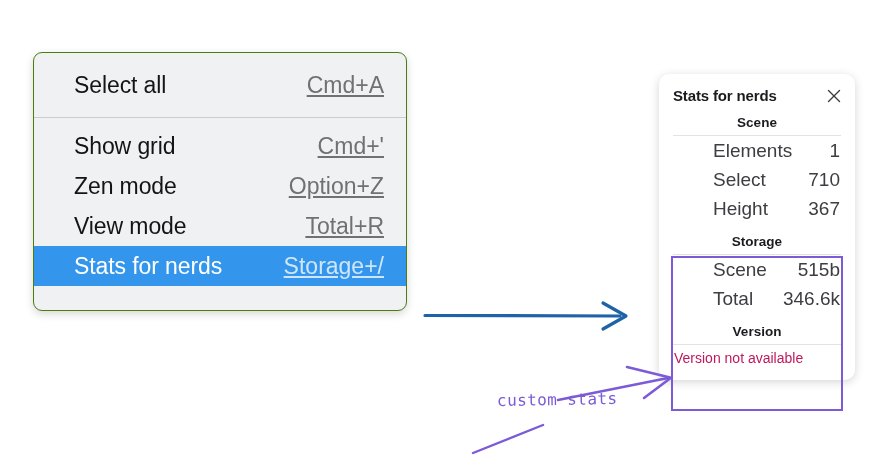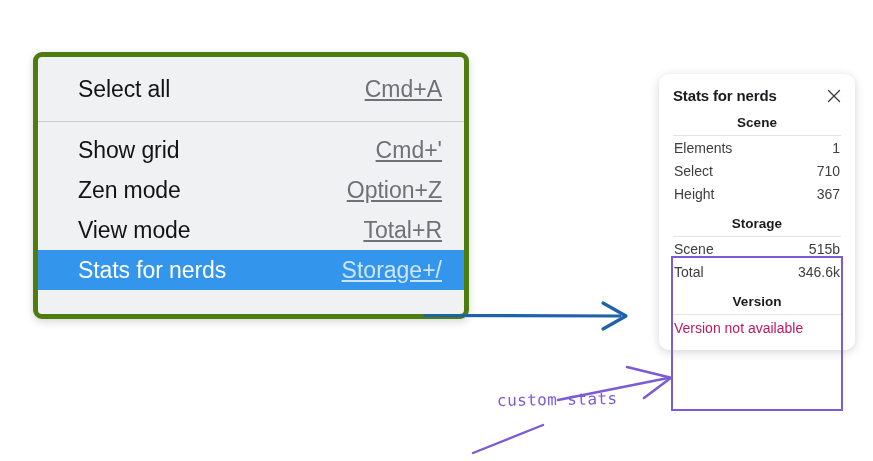--- a/index.html
+++ b/index.html
@@ -14,23 +14,23 @@
     overflow: hidden;
     font-family: "Liberation Sans", sans-serif;
     -webkit-font-smoothing: antialiased;
   }
 
   
   #context-menu {
     position: absolute;
     left: 33px;
     top: 52px;
-    width: 436px;
+    width: 374px;
     background: #f0f1f3;
-    border: 5px solid #4d7c0f;
+    border: 1px solid #4d7c0f;
     border-radius: 9px;
     box-shadow: 0 3px 9px rgba(0,0,0,0.16);
     overflow: hidden;
     box-sizing: border-box;
   }
   .menu-group { padding: 8px 0; }
   .menu-group.first { padding-top: 12px; padding-bottom: 12px; }
   .menu-sep {
     height: 1px;
     background: #c9ccd2;
@@ -104,23 +104,24 @@
   }
   .hr {
     height: 1px;
     background: #e3e3e5;
     margin: 0 2px;
   }
   .stat-row {
     display: flex;
     justify-content: space-between;
     align-items: baseline;
-    font-size: 14px;
+    font-size: 19px;
     color: #3d3d42;
     padding: 4px 3px 3px 3px;
+    margin-left: 39px;
   }
   .stat-row .k { white-space: nowrap; }
   .stat-row .v { white-space: nowrap; }
   .single-row {
     font-size: 14px;
     color: #be185d;
     padding: 5px 3px 2px 3px;
     white-space: nowrap;
   }
 

